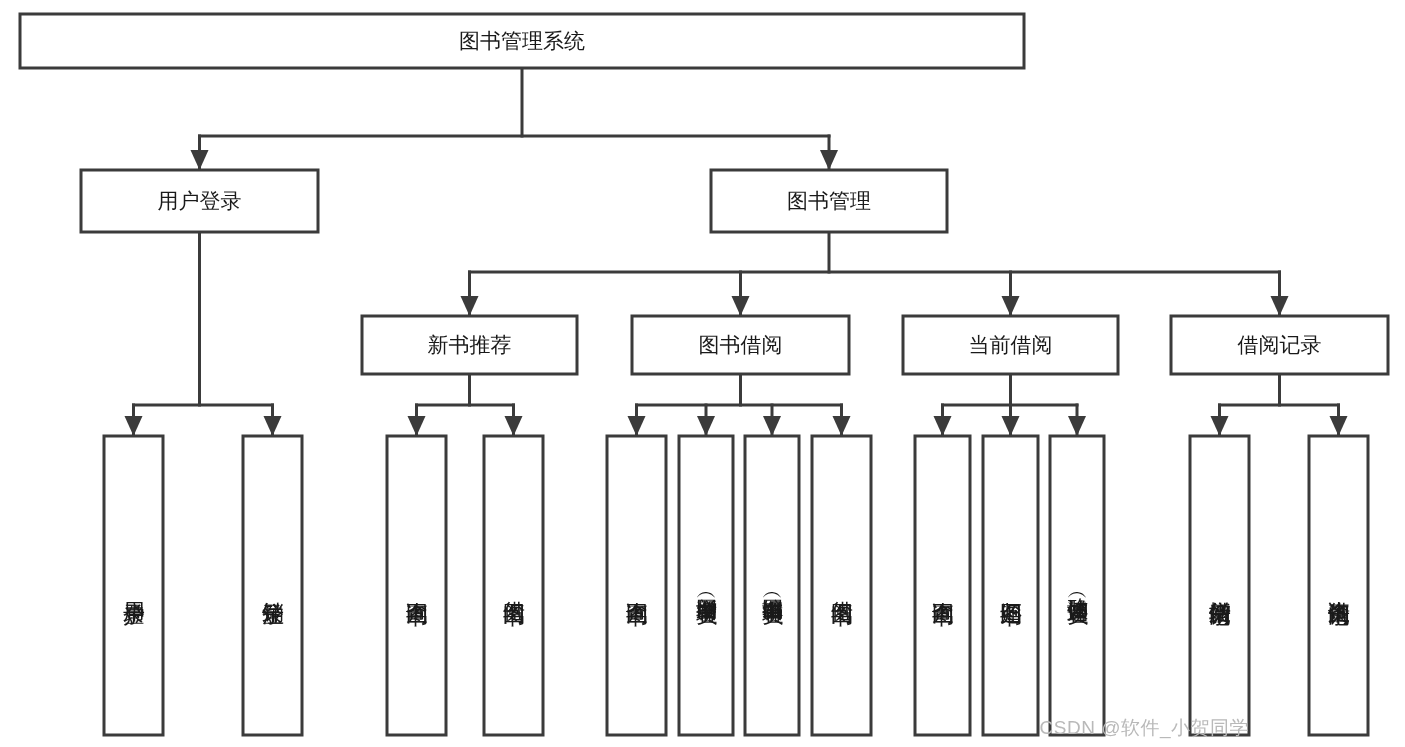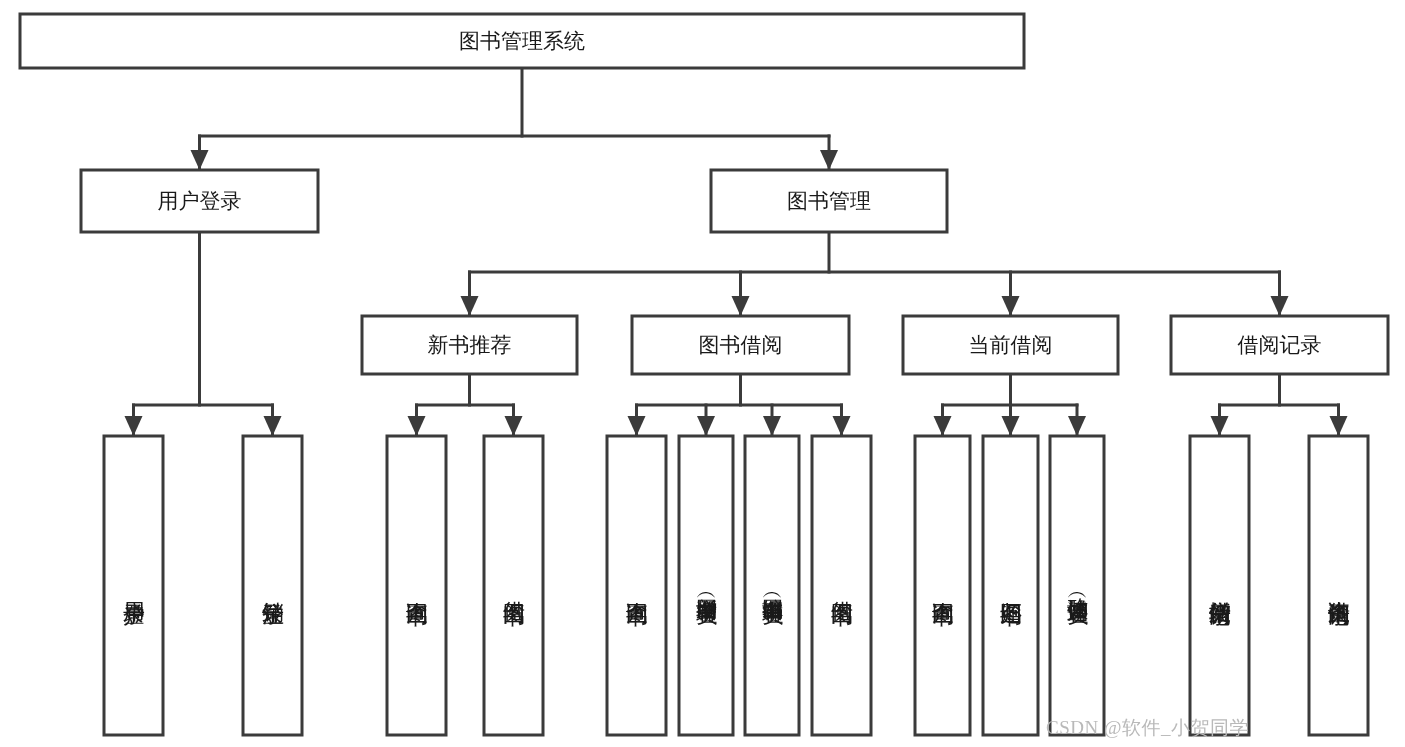--- a/index.html
+++ b/index.html
@@ -64,21 +64,21 @@
     position: absolute;
     display: flex;
     align-items: center;
     justify-content: center;
     pointer-events: none;
   }
   #watermark {
     position: absolute;
     right: 8px;
     bottom: 6px;
-    font-family: Liberation Serif, serif;
+    font-family: Liberation Sans, sans-serif;
     font-size: 19px;
     color: #b9b9b9;
     white-space: nowrap;
     letter-spacing: 0.5px;
     margin-top: 16px;
   }
 </style>
 </head>
 <body>
 

